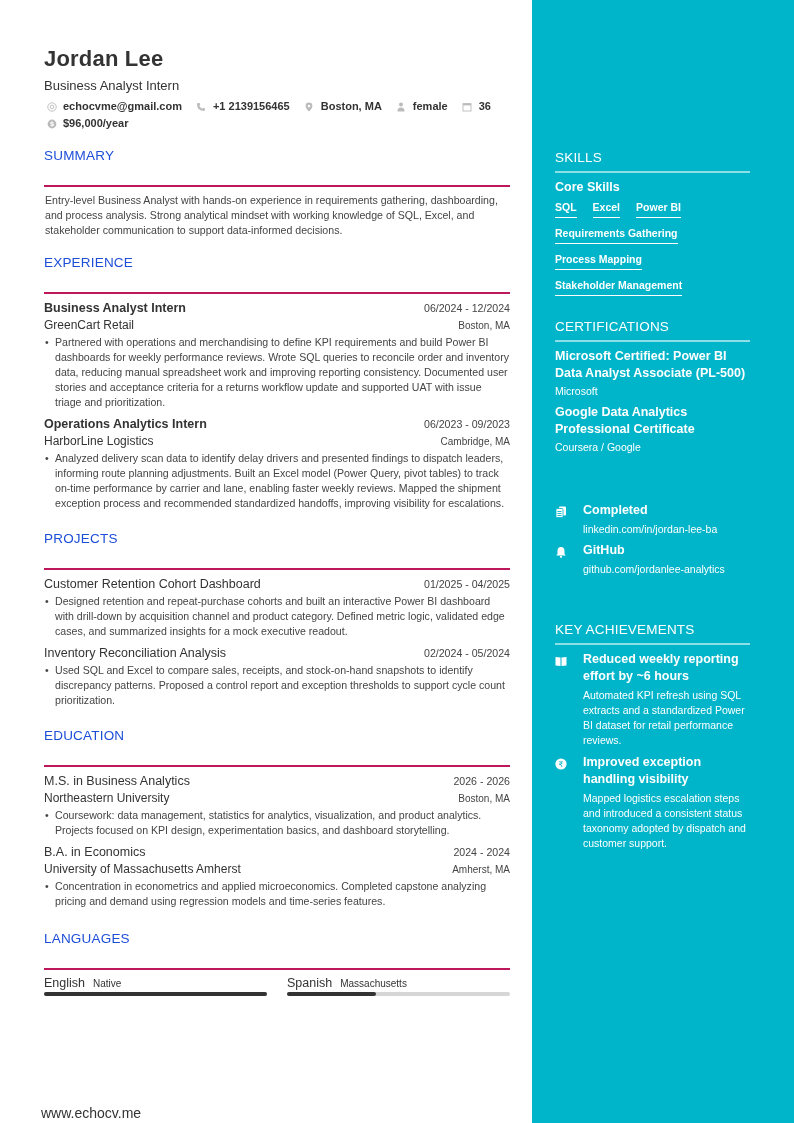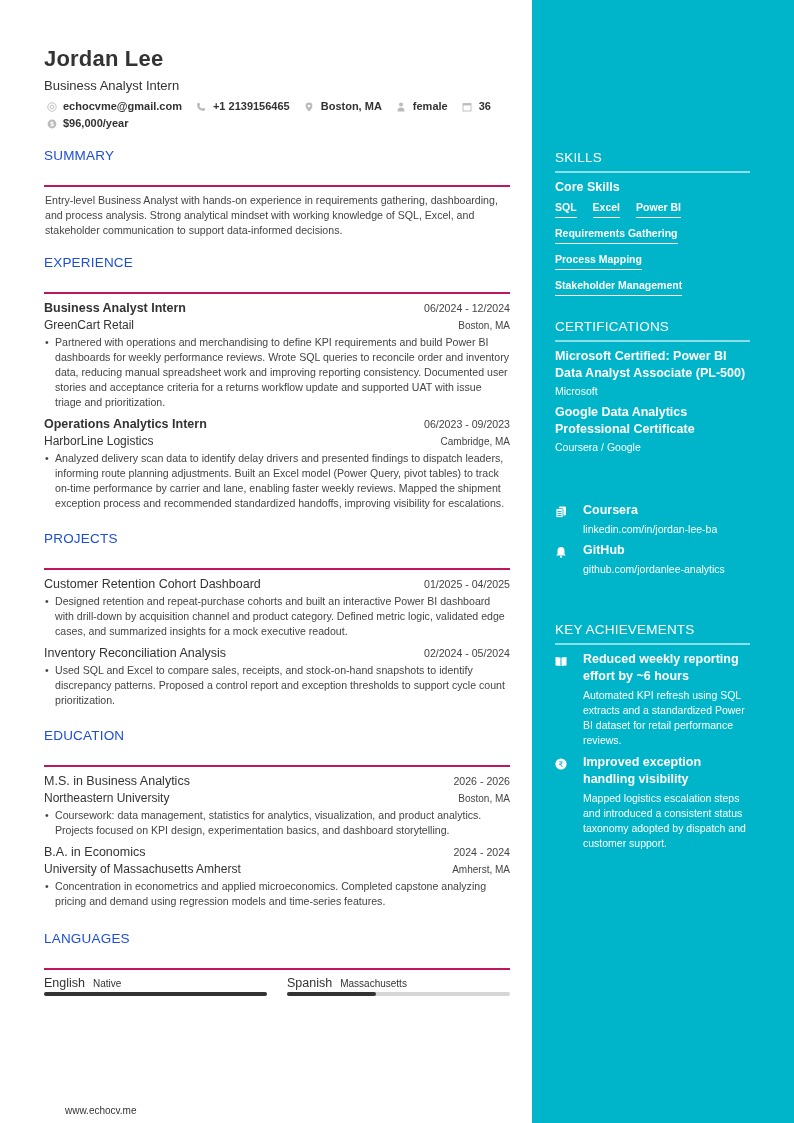--- a/index.html
+++ b/index.html
@@ -33,21 +33,21 @@
   .bullet .dot { width: 11px; flex: none; padding-left: 1px; }
 
   .langs { display: flex; justify-content: space-between; margin-top: 6px; }
   .lang { width: 223px; }
   .lang-head { display: flex; align-items: baseline; }
   .lang-name { font-size: 12.5px; color: #333; margin-right: 8px; }
   .lang-level { font-size: 10px; color: #333; }
   .lang-bar { height: 4px; background: #d6d6d6; border-radius: 2px; margin-top: 2px; position: relative; }
   .lang-fill { position: absolute; left: 0; top: 0; height: 4px; background: #333; border-radius: 2px; }
 
-  .footer { position: absolute; left: 41px; top: 1105px; font-size: 10px; color: #333; margin-left: 24px; }
+  .footer { position: absolute; left: 41px; top: 1105px; font-size: 14px; color: #333; }
 
   
   .side { position: absolute; left: 555px; width: 195px; color: #ffffff; }
   .side-title { font-size: 13.5px; color: #fff; padding-bottom: 5px; border-bottom: 2px solid rgba(255,255,255,0.55); line-height: 16px; letter-spacing: 0.2px; }
   .skill-group { font-size: 12.5px; font-weight: bold; margin-top: 7px; line-height: 15px; }
   .chips { display: flex; flex-wrap: wrap; margin-top: 2px; }
   .chip { font-size: 10.5px; font-weight: bold; color: #fff; padding: 4px 0 4px 0; border-bottom: 1px solid #fff; margin-right: 16px; margin-bottom: 5px; line-height: 12px; }
 
   .cert { margin-top: 6px; }
   .cert-name { font-size: 12.5px; font-weight: bold; line-height: 17px; }
@@ -278,21 +278,21 @@
 <div class="side" style="top:496px;">
   <div class="online">
     <span class="ic"><svg viewBox="0 0 12 12">
           <rect x="4" y="0.5" width="7" height="9" rx="1"></rect>
           <rect x="1" y="2.5" width="7" height="9" rx="1" stroke="#00b5ca" stroke-width="0.8"></rect>
           <rect x="2.5" y="5" width="4" height="0.9" fill="#00b5ca"></rect>
           <rect x="2.5" y="7" width="4" height="0.9" fill="#00b5ca"></rect>
           <rect x="2.5" y="9" width="4" height="0.9" fill="#00b5ca"></rect>
         </svg></span>
     <div>
-      <div class="online-label">Coursera</div>
+      <div class="online-label">Completed</div>
       <div class="online-url">linkedin.com/in/jordan-lee-ba</div>
     </div>
   </div>
   <div class="online">
     <span class="ic"><svg viewBox="0 0 12 12">
           <path d="M6 1 Q9.5 1 9.5 5 L9.5 8 L10.8 9.5 L1.2 9.5 L2.5 8 L2.5 5 Q2.5 1 6 1Z"></path>
           <circle cx="6" cy="10.8" r="1.1"></circle>
         </svg></span>
     <div>
       <div class="online-label">GitHub</div>

